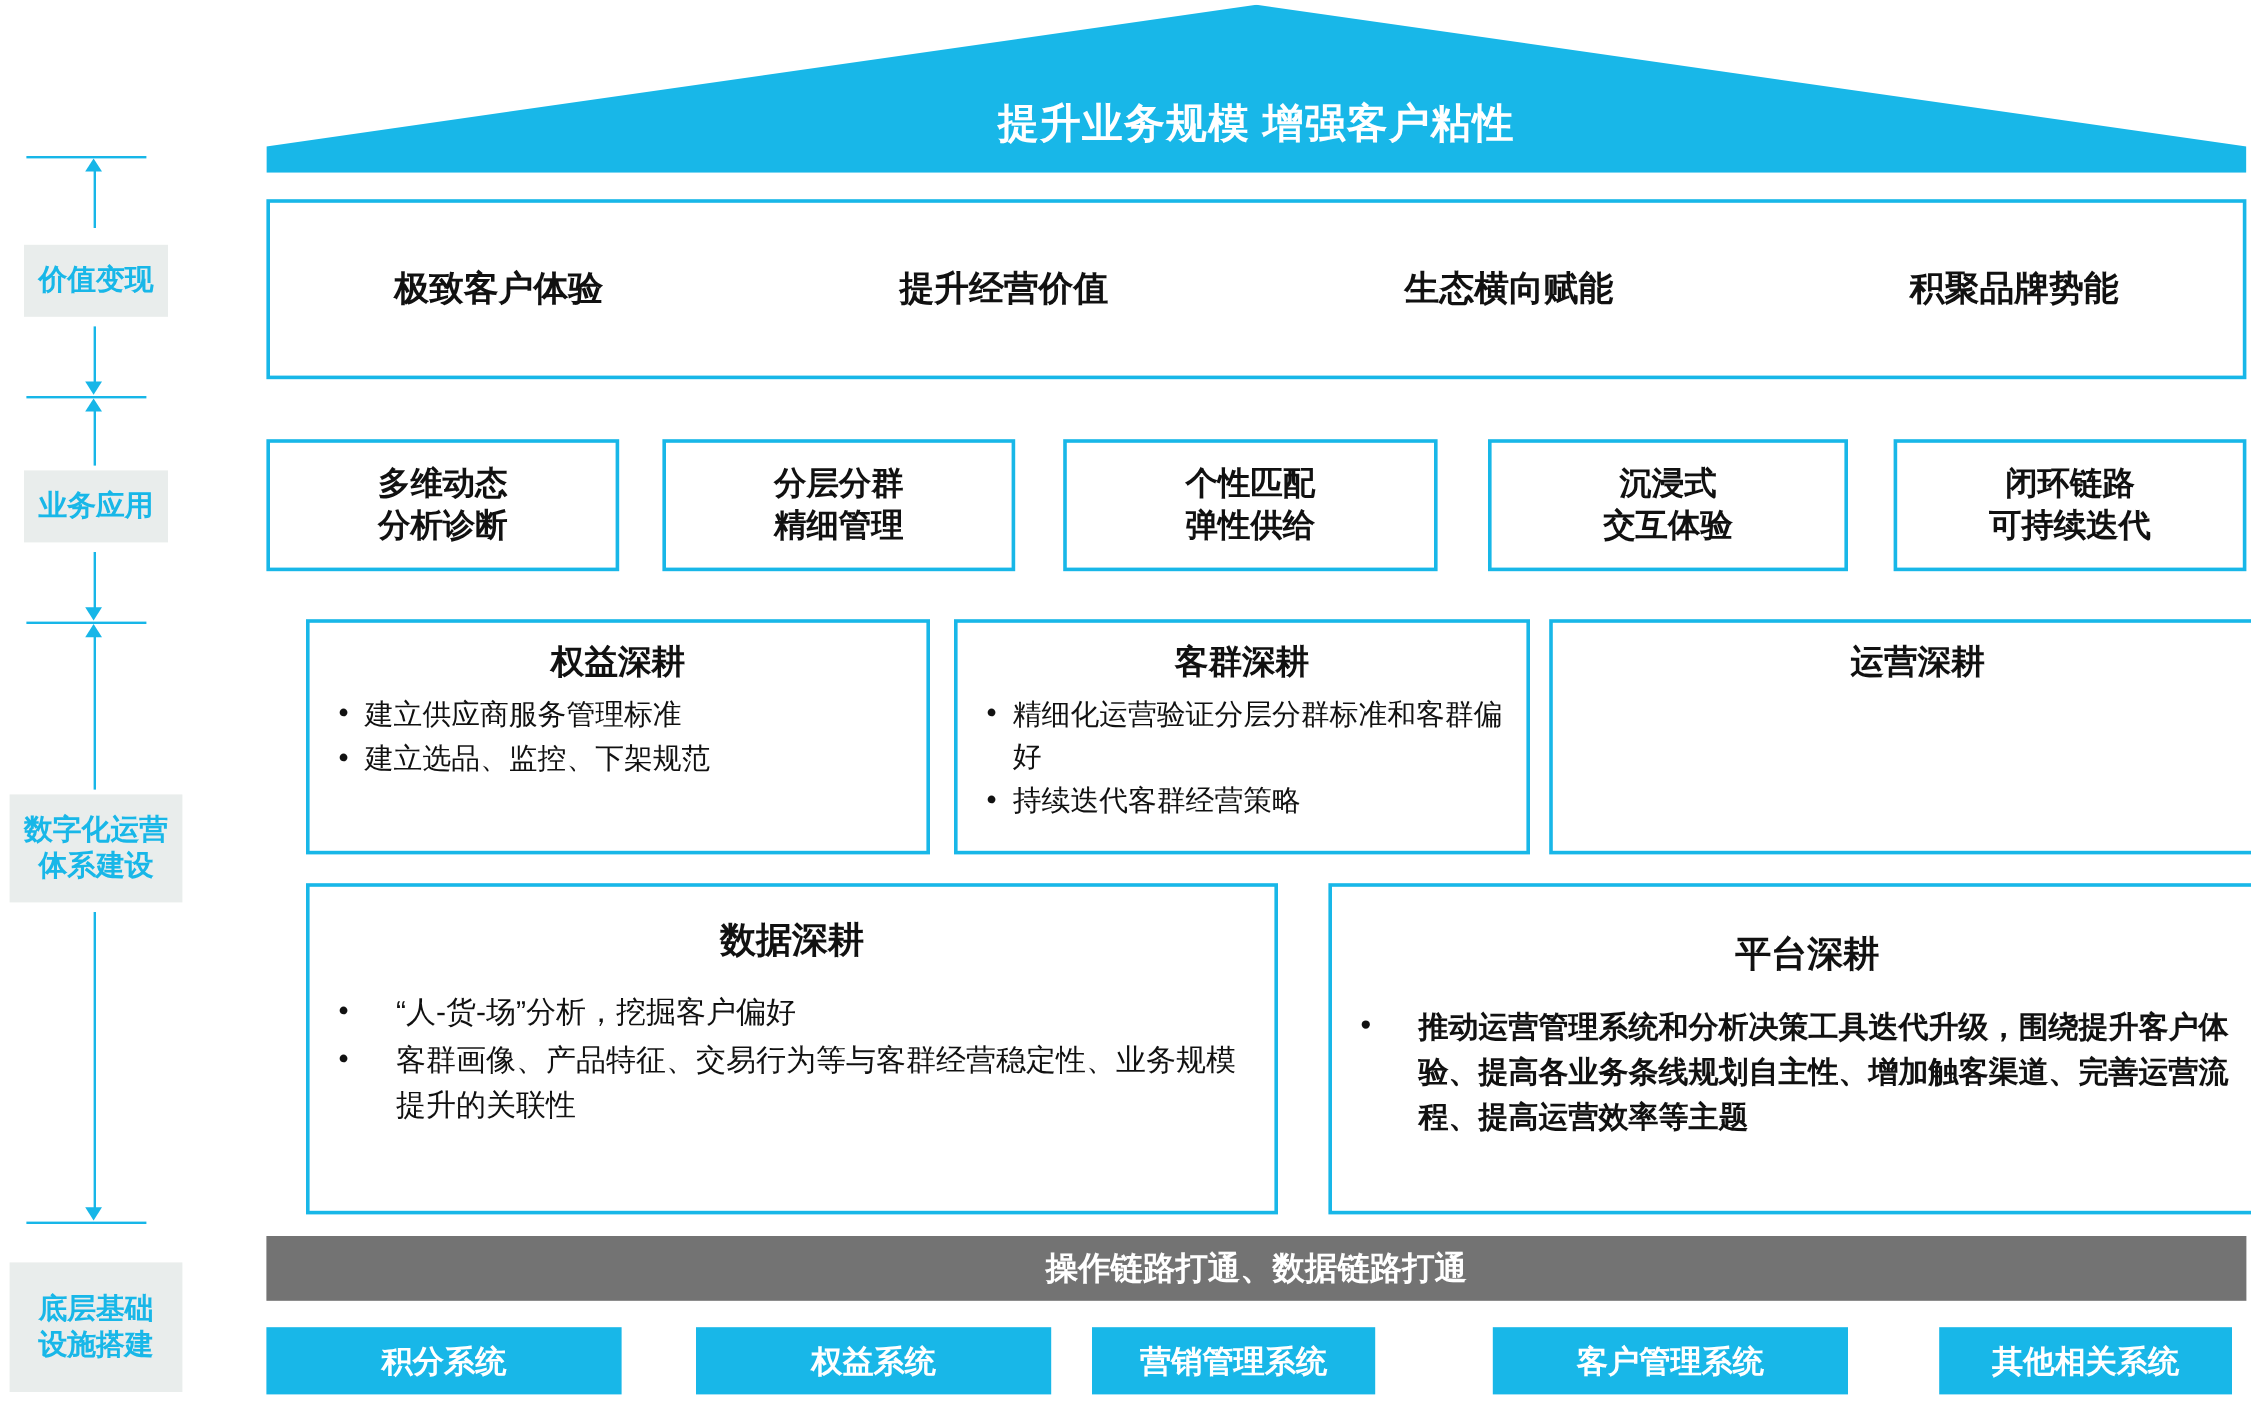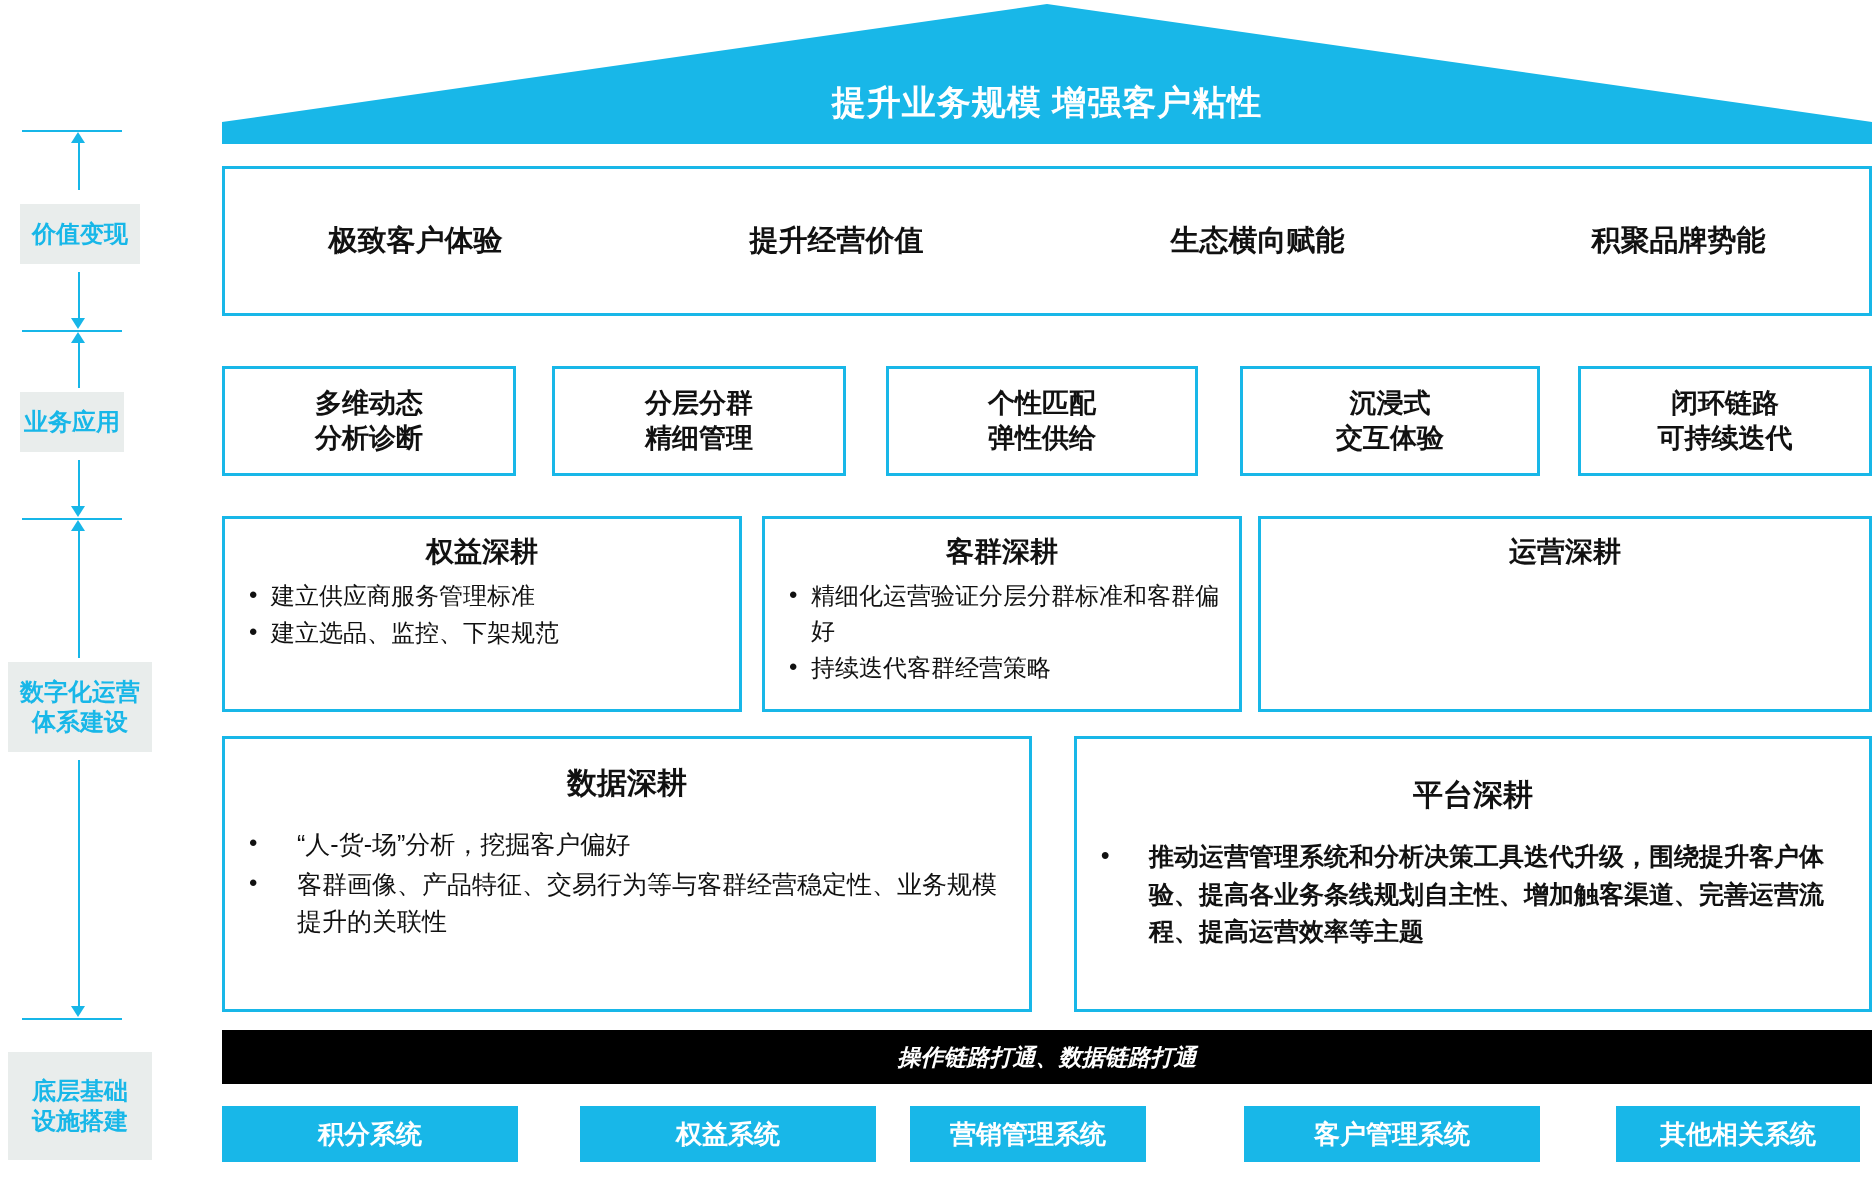--- a/index.html
+++ b/index.html
@@ -101,20 +101,21 @@
     flex-direction: column;
     align-items: center;
     justify-content: center;
     font-size: 27px;
     font-weight: bold;
     line-height: 1.28;
     text-align: center;
   }
   .deep-box {
     padding: 14px 12px 10px 12px;
+    margin-left: 33px;
   }
   .deep-title {
     text-align: center;
     font-size: 28px;
     font-weight: bold;
     margin-bottom: 8px;
   }
   .deep-list {
     margin: 0;
     padding: 0;
@@ -134,29 +135,28 @@
     top: -1px;
     font-size: 24px;
     color: #111;
   }
   .deep-list.big li { font-size: 25px; line-height: 1.5; }
   .deep-title.big { font-size: 30px; }
 
   
   .link-bar {
     position: absolute;
-    background: #000000;
+    background: #737373;
     color: #ffffff;
     display: flex;
     align-items: center;
     justify-content: center;
-    font-size: 23px;
-    font-weight: bold;
-    box-sizing: border-box;
-    font-style: italic;
+    font-size: 27px;
+    font-weight: bold;
+    box-sizing: border-box;
   }
   .sys-btn {
     position: absolute;
     background: #18b7e8;
     color: #ffffff;
     display: flex;
     align-items: center;
     justify-content: center;
     font-size: 26px;
     font-weight: bold;
@@ -178,21 +178,21 @@
   <div class="tick" style="left:22px; top:130px; width:100px;"></div>
   <div class="rail-arrow" style="left:78px; top:140px; height:50px;"></div>
   <div class="arrow-head arrow-up" style="left:71px; top:132px;"></div>
   <div class="rail-label" style="left:20px; top:204px; width:120px; height:60px;">价值变现</div>
   <div class="rail-arrow" style="left:78px; top:272px; height:48px;"></div>
   <div class="arrow-head arrow-down" style="left:71px; top:318px;"></div>
   <div class="tick" style="left:22px; top:330px; width:100px;"></div>
 
   <div class="rail-arrow" style="left:78px; top:340px; height:48px;"></div>
   <div class="arrow-head arrow-up" style="left:71px; top:332px;"></div>
-  <div class="rail-label" style="left:20px; top:392px; width:104px; height:60px;">业务应用</div>
+  <div class="rail-label" style="left:20px; top:392px; width:120px; height:60px;">业务应用</div>
   <div class="rail-arrow" style="left:78px; top:460px; height:48px;"></div>
   <div class="arrow-head arrow-down" style="left:71px; top:506px;"></div>
   <div class="tick" style="left:22px; top:518px; width:100px;"></div>
 
   <div class="rail-arrow" style="left:78px; top:528px; height:130px;"></div>
   <div class="arrow-head arrow-up" style="left:71px; top:520px;"></div>
   <div class="rail-label" style="left:8px; top:662px; width:144px; height:90px; flex-direction:column;">
     <span>数字化运营</span>
     <span>体系建设</span>
   </div>

